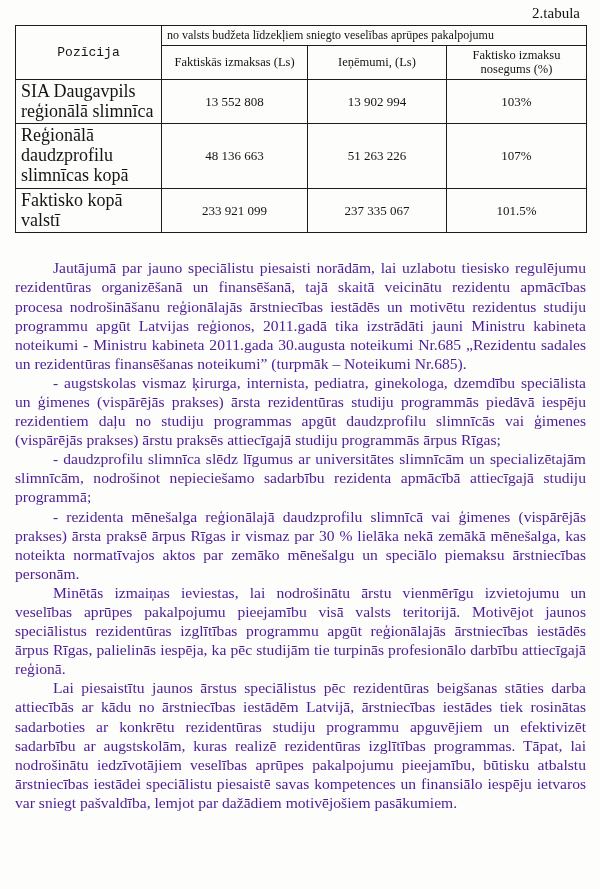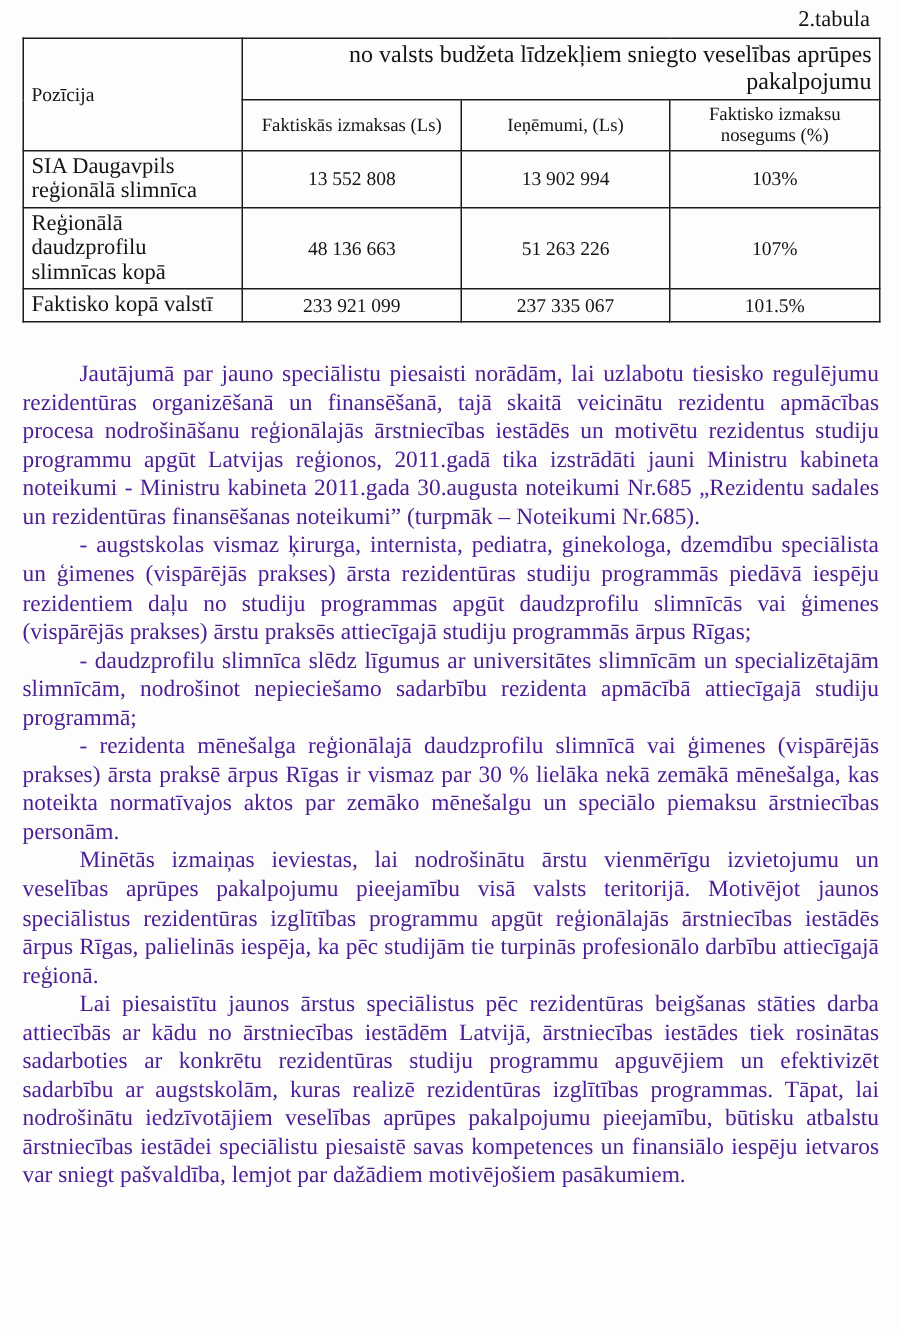--- a/index.html
+++ b/index.html
@@ -24,27 +24,27 @@
     border-collapse: collapse;
     width: 571px;
     table-layout: fixed;
   }
   table.stats th, table.stats td {
     border: 1.4px solid #1c1c1c;
     font-weight: normal;
     padding: 2px 5px;
     vertical-align: middle;
   }
-  th.pos-h { width: 146px; font-size: 13px; text-align: left; }
+  th.pos-h { width: 146px; font-size: 13px; text-align: center; font-family: Liberation Mono, monospace; }
   col.c2 { width: 146px; }
   col.c3 { width: 139px; }
   col.c4 { width: 140px; }
-  th.span-h { font-size: 16px; text-align: right; height: 19px; padding: 1px 4px; }
+  th.span-h { font-size: 12px; text-align: left; height: 19px; padding: 1px 4px; }
   th.sub-h { font-size: 12.5px; text-align: center; height: 32px; line-height: 1.15; }
-  td.pos-c { font-size: 15px; text-align: left; height: 29px; line-height: 1.1; }
+  td.pos-c { font-size: 18px; text-align: left; height: 29px; line-height: 1.1; }
   td.num-c { font-size: 13px; text-align: center; }
   tr.last td { height: 18px; }
   .body-text {
     margin-top: 25px;
     font-size: 15.6px;
     line-height: 19.1px;
     text-align: justify;
     color: #4c1d95;
   }
   .body-text p {

